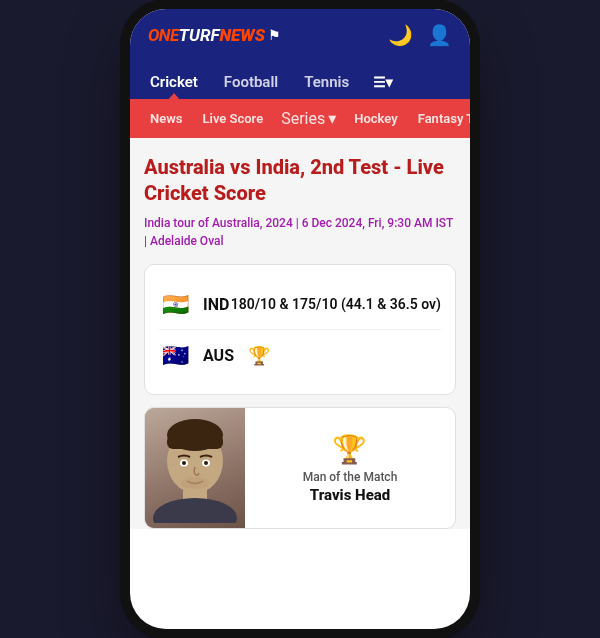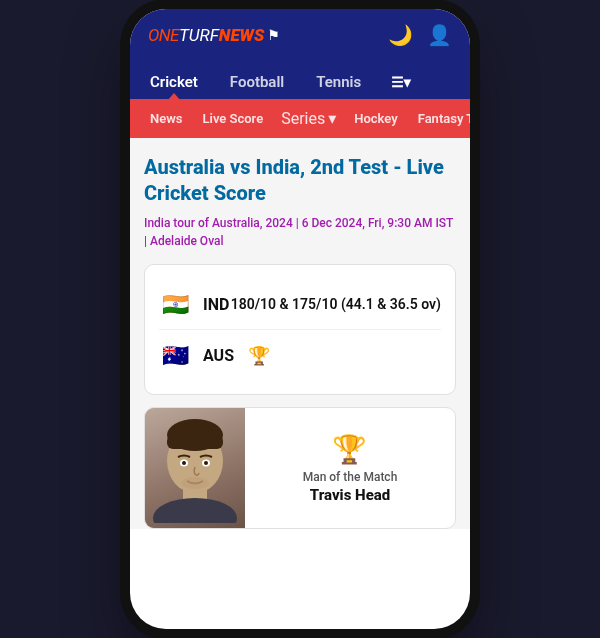--- a/index.html
+++ b/index.html
@@ -28,28 +28,28 @@
       align-items: center;
       justify-content: space-between;
     }
     .logo {
       display: flex;
       align-items: center;
       gap: 0;
     }
     .logo-one {
       color: #ff4500;
-      font-weight: 400;
+      font-weight: 700;
       font-size: 17px;
       font-style: italic;
       letter-spacing: -0.5px;
     }
     .logo-turf {
       color: #fff;
-      font-weight: 400;
+      font-weight: 700;
       font-size: 17px;
       font-style: italic;
     }
     .logo-news {
       color: #ff4500;
       font-weight: 900;
       font-size: 17px;
       font-style: italic;
     }
     .logo-flag {
@@ -67,21 +67,21 @@
       font-size: 20px;
       cursor: pointer;
       background: none;
       border: none;
     }
     
     .nav-bar {
       background: #1a237e;
       padding: 8px 10px 0;
       display: flex;
-      gap: 12px;
+      gap: 6px;
       border-bottom: none;
     }
     .nav-item {
       color: rgba(255,255,255,0.8);
       font-size: 15px;
       font-weight: 600;
       padding: 8px 10px;
       cursor: pointer;
       position: relative;
       white-space: nowrap;
@@ -140,21 +140,21 @@
       white-space: nowrap;
     }
     
     .content {
       background: #f5f5f5;
       padding: 16px 14px 0;
     }
     .article-title {
       font-size: 20px;
       font-weight: 800;
-      color: #0369a1;
+      color: #b91c1c;
       line-height: 1.3;
       margin-bottom: 8px;
     }
     .article-meta {
       font-size: 12px;
       color: #a21caf;
       line-height: 1.5;
       margin-bottom: 14px;
       font-weight: 500;
     }

